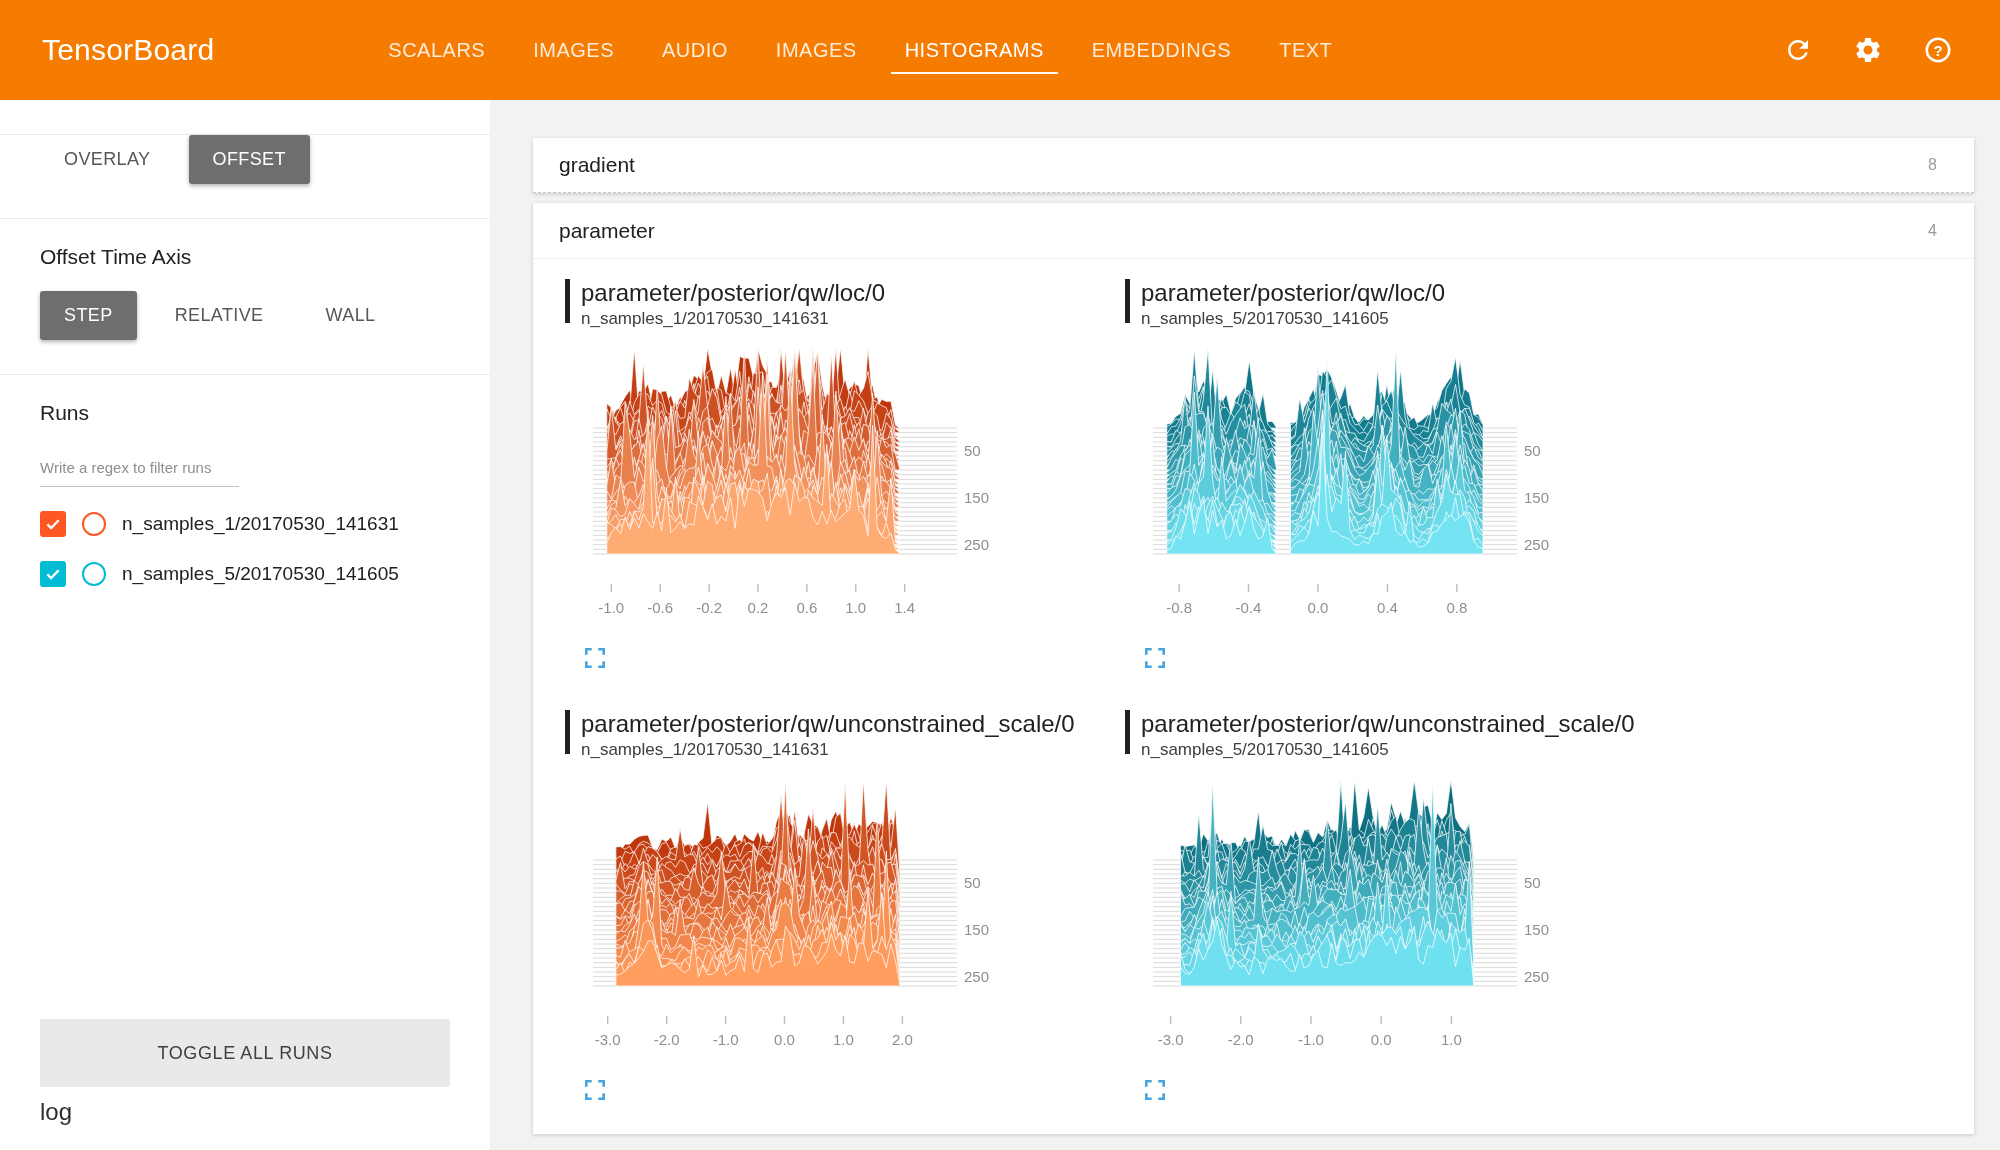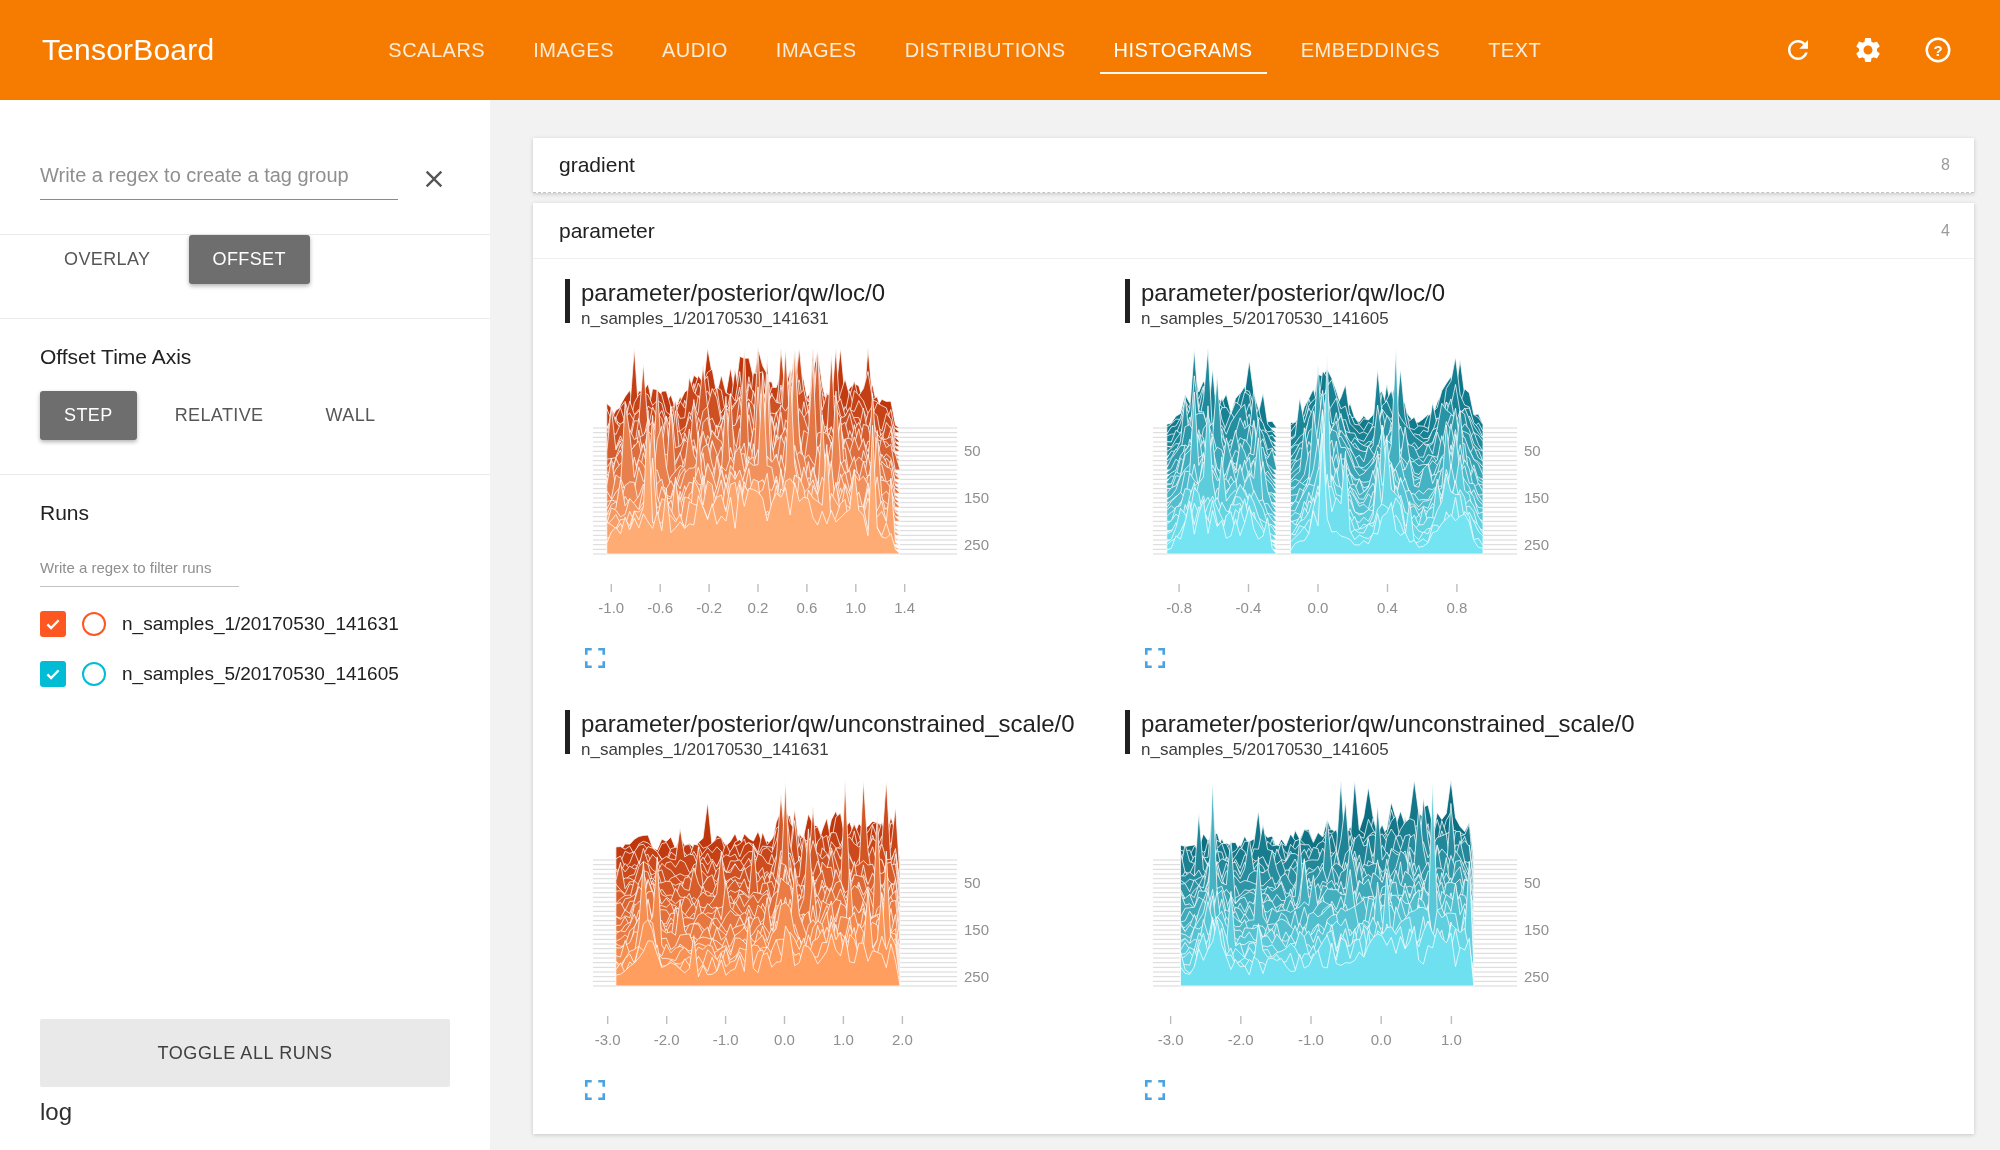--- a/index.html
+++ b/index.html
@@ -37,21 +37,21 @@
   .run-radio { width:24px; height:24px; border-radius:50%; border:2px solid #bdbdbd; background:#fff; cursor:pointer; flex:0 0 24px; }
   .run-name { font-size:19px; color:#212121; }
   .sidebar-spacer { flex:1; }
   .toggle-all-btn { width:100%; height:68px; background:#e9e9e9; border:none; border-radius:2px; font-family:inherit; font-size:18px; letter-spacing:.6px; color:#404040; cursor:pointer; }
   .log-text { margin-top:11px; font-size:24px; color:#2f2f2f; }
 
   
   .content { flex:1; background:var(--content-bg,#f2f2f2); padding:38px 26px 0 43px; overflow:hidden; }
   .card { background:#fff; box-shadow:0 1px 4px rgba(0,0,0,.18); }
   .card.collapsed { border-bottom:1px dashed #c4c4c4; margin-bottom:10px; }
-  .group-header { height:54px; display:flex; align-items:center; padding:0 24px 0 26px; cursor:pointer; }
+  .group-header { height:54px; display:flex; align-items:center; padding:0 37px 0 26px; cursor:pointer; }
   .group-title { flex:1; font-size:21px; color:#212121; }
   .group-count { font-size:16px; color:#9b9b9b; }
   .card.expanded .group-header { border-bottom:1px solid #efefef; height:56px; }
   .charts-grid { display:grid; grid-template-columns:560px 560px; row-gap:36px; padding:18px 0 30px 32px; }
   .chart-tile { width:560px; }
   .tile-header { display:flex; gap:11px; margin-bottom:2px; }
   .tile-marker { width:5px; height:44px; background:#212121; flex:0 0 5px; margin-top:2px; }
   .tile-tag { font-size:24px; color:#212121; line-height:1.3; }
   .tile-run { font-size:17px; color:#3d3d3d; line-height:1.3; }
   .chart { width:470px; height:310px; }
@@ -63,21 +63,20 @@
 
 <div class="page">
 
   <div class="header">
     <div class="logo">TensorBoard</div>
     <nav class="tabs">
       <div class="tab">SCALARS</div>
       <div class="tab">IMAGES</div>
       <div class="tab">AUDIO</div>
       <div class="tab">IMAGES</div>
-      <div class="tab">DISTRIBUTIONS</div>
       <div class="tab active">HISTOGRAMS</div>
       <div class="tab">EMBEDDINGS</div>
       <div class="tab">TEXT</div>
     </nav>
     <div class="header-actions">
       <button class="icon-btn">
         <svg width="30" height="30" viewBox="0 0 24 24">
             <path fill="#fff" d="M17.65 6.35C16.2 4.9 14.21 4 12 4c-4.42 0-7.99 3.58-7.99 8s3.57 8 7.99 8c3.73 0 6.84-2.55 7.73-6h-2.08c-.82 2.33-3.04 4-5.65 4-3.31 0-6-2.69-6-6s2.69-6 6-6c1.66 0 3.14.69 4.22 1.78L13 11h7V4l-2.35 2.35z"></path>
           </svg>
       </button>
@@ -91,28 +90,20 @@
             <circle cx="12" cy="12" r="9" fill="none" stroke="#fff" stroke-width="2"></circle>
             <text x="12" y="16.5" text-anchor="middle" font-size="12" font-weight="bold" fill="#fff">?</text>
           </svg>
       </button>
     </div>
   </div>
 
   <div class="body-row">
 
     <aside class="sidebar">
-      <div class="tag-filter-row">
-        <input class="underline-input" type="text" placeholder="Write a regex to create a tag group" style="">
-        <button class="close-btn">
-          <svg width="28" height="28" viewBox="0 0 24 24">
-              <path fill="#555" d="M19 6.41 17.59 5 12 10.59 6.41 5 5 6.41 10.59 12 5 17.59 6.41 19 12 13.41 17.59 19 19 17.59 13.41 12 19 6.41z"></path>
-            </svg>
-        </button>
-      </div>
 
       <div class="divider"></div>
 
       <div class="button-row">
         <button class="flat-btn">OVERLAY</button>
         <button class="flat-btn selected">OFFSET</button>
       </div>
 
       <div class="divider" style="margin-top:2px"></div>
 

